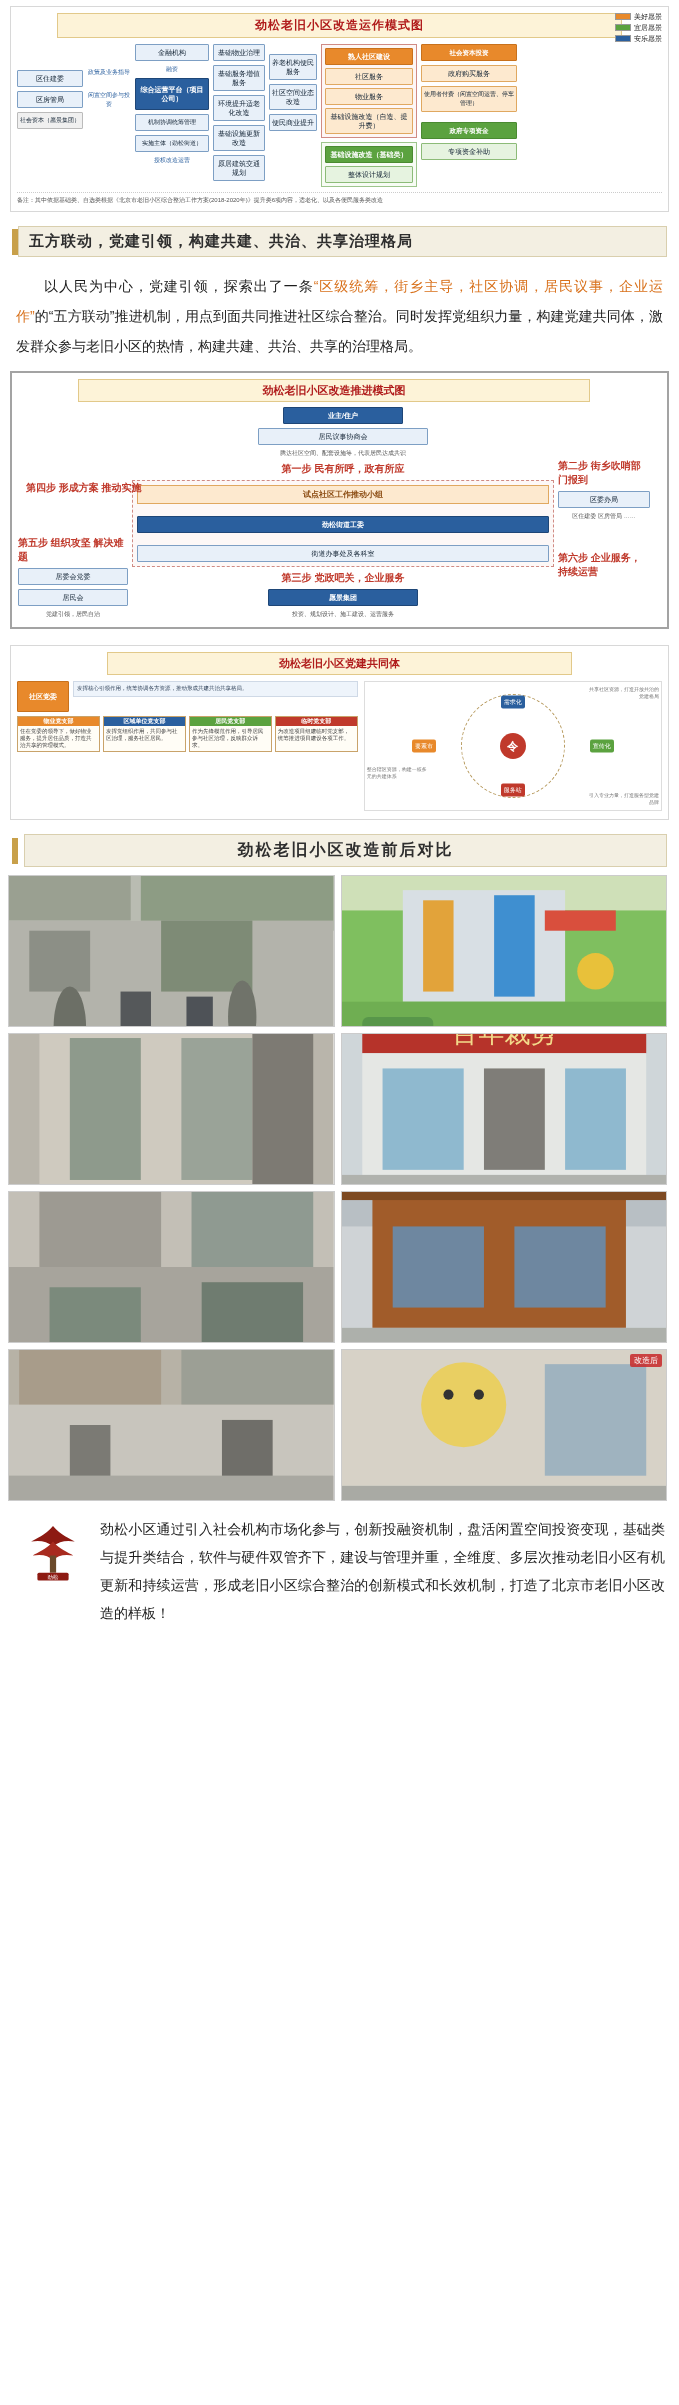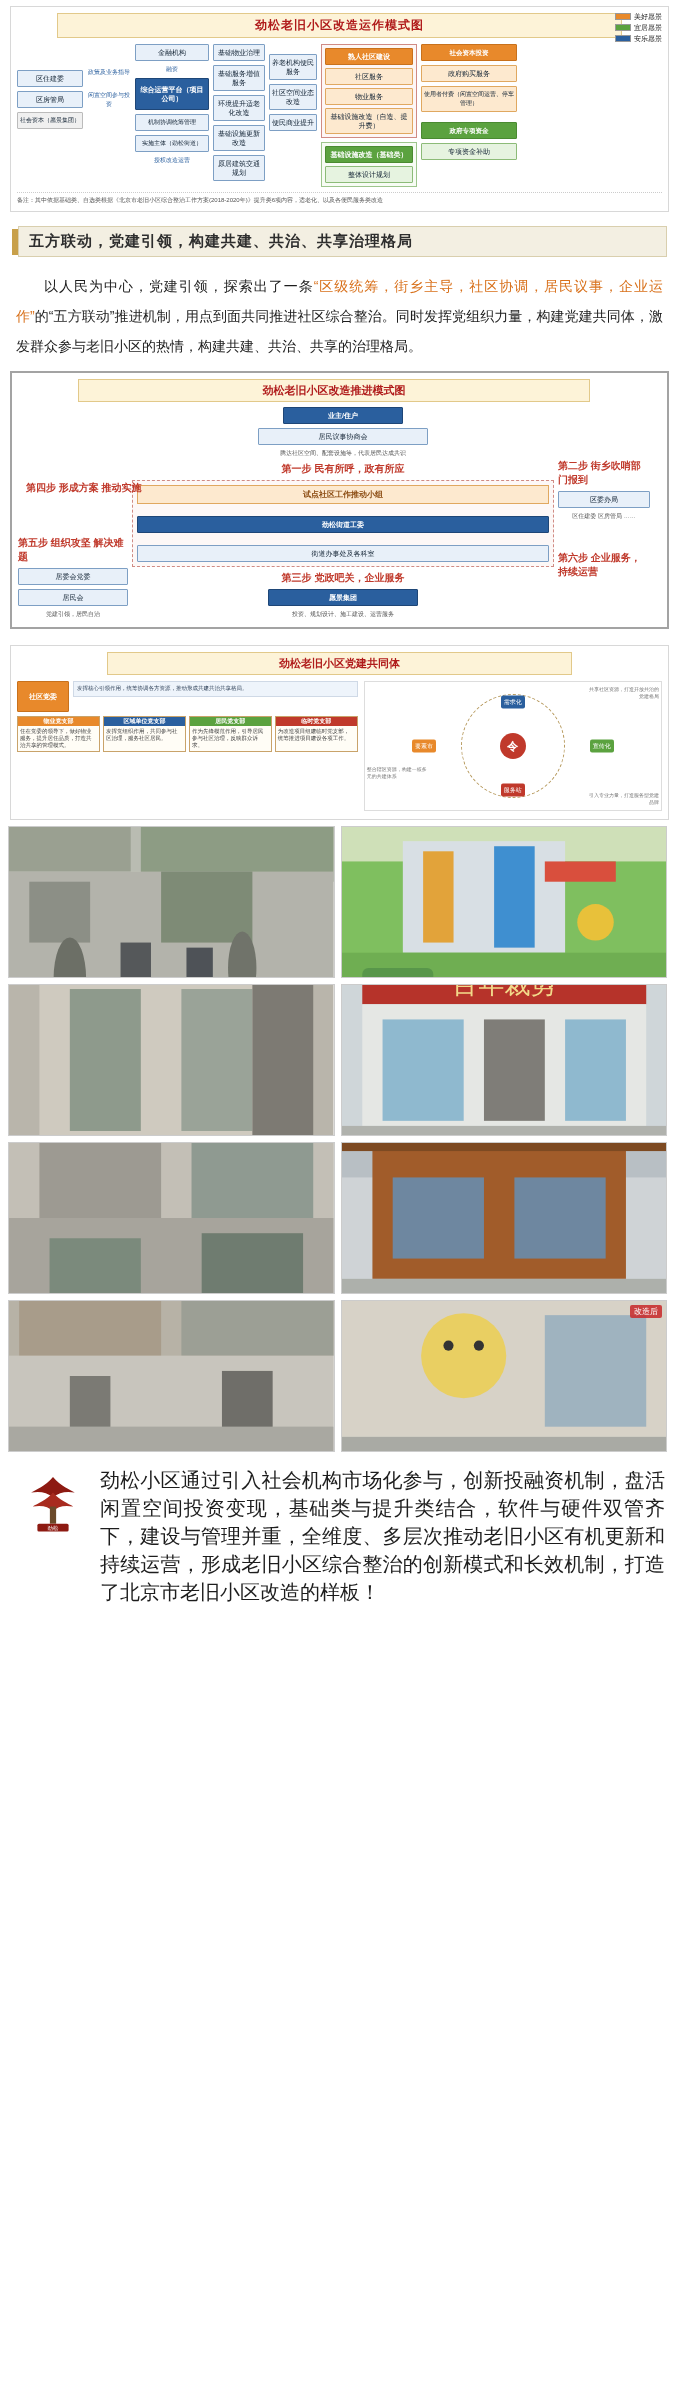--- a/index.html
+++ b/index.html
@@ -215,21 +215,21 @@
 
   
   .footer {
     display: flex; gap: 8px; margin: 14px 14px 6px 14px; align-items: flex-start;
   }
   .seal { width: 78px; flex: 0 0 78px; }
   .seal-box {
     width: 78px; height: 78px; position: relative;
   }
   .footer-text {
-    flex: 1; font-size: 20px; line-height: 28px; text-align: justify; color: #1d1d1d;
+    flex: 1; font-size: 14px; line-height: 28px; text-align: justify; color: #1d1d1d;
   }
 </style>
 </head>
 <body>
 
 <div class="page">
 
   <div class="diagram1">
     <div class="legend">
       <div>
@@ -394,20 +394,24 @@
           <div class="node green" style="left:80%;top:50%;">宣传化</div>
           <div class="node red" style="left:50%;top:84%;">服务站</div>
           <div class="side-note" style="right:2px;top:4px;width:72px;text-align:right">共享社区资源，打造开放共治的党建格局</div>
           <div class="side-note" style="left:2px;bottom:30px;width:64px;">整合辖区资源，构建一核多元的共建体系</div>
           <div class="side-note" style="right:2px;bottom:4px;width:72px;text-align:right">引入专业力量，打造服务型党建品牌</div>
         </div>
       </div>
     </div>
   </div>
 
+  <div class="photo-head">
+    <div class="bar"></div>
+    <div class="txt">劲松老旧小区改造前后对比</div>
+  </div>
 
   <div class="grid">
 
     <div class="ph">
       <svg viewBox="0 0 320 300" preserveAspectRatio="xMidYMid slice" width="100%" height="100%">
         <rect width="320" height="300" fill="#c9cbc2"></rect>
         <rect y="0" width="320" height="120" fill="#b9bcb2"></rect>
         <rect x="0" y="10" width="120" height="110" fill="#9aa091"></rect>
         <rect x="130" y="0" width="190" height="130" fill="#8d9c84"></rect>
         <rect x="0" y="120" width="320" height="180" fill="#b3b3ab"></rect>

